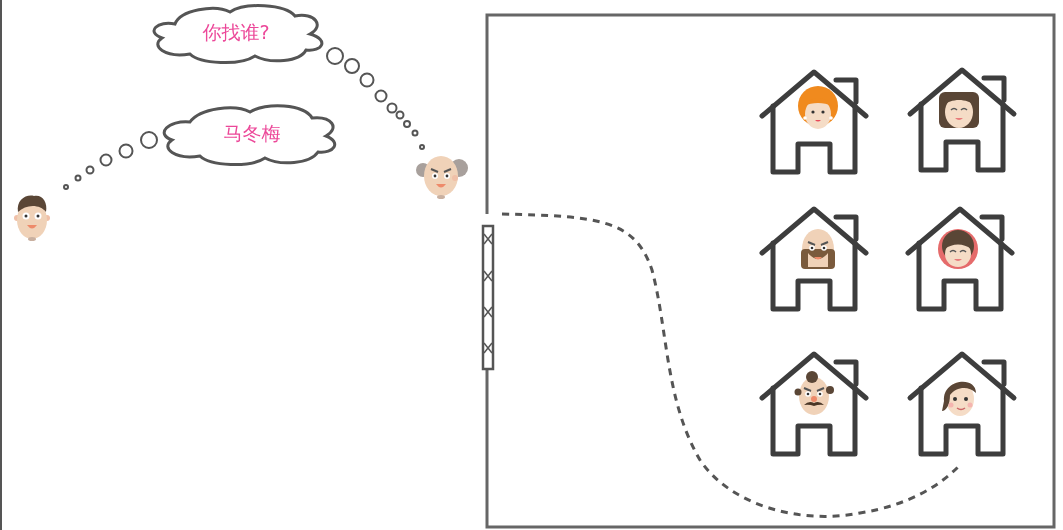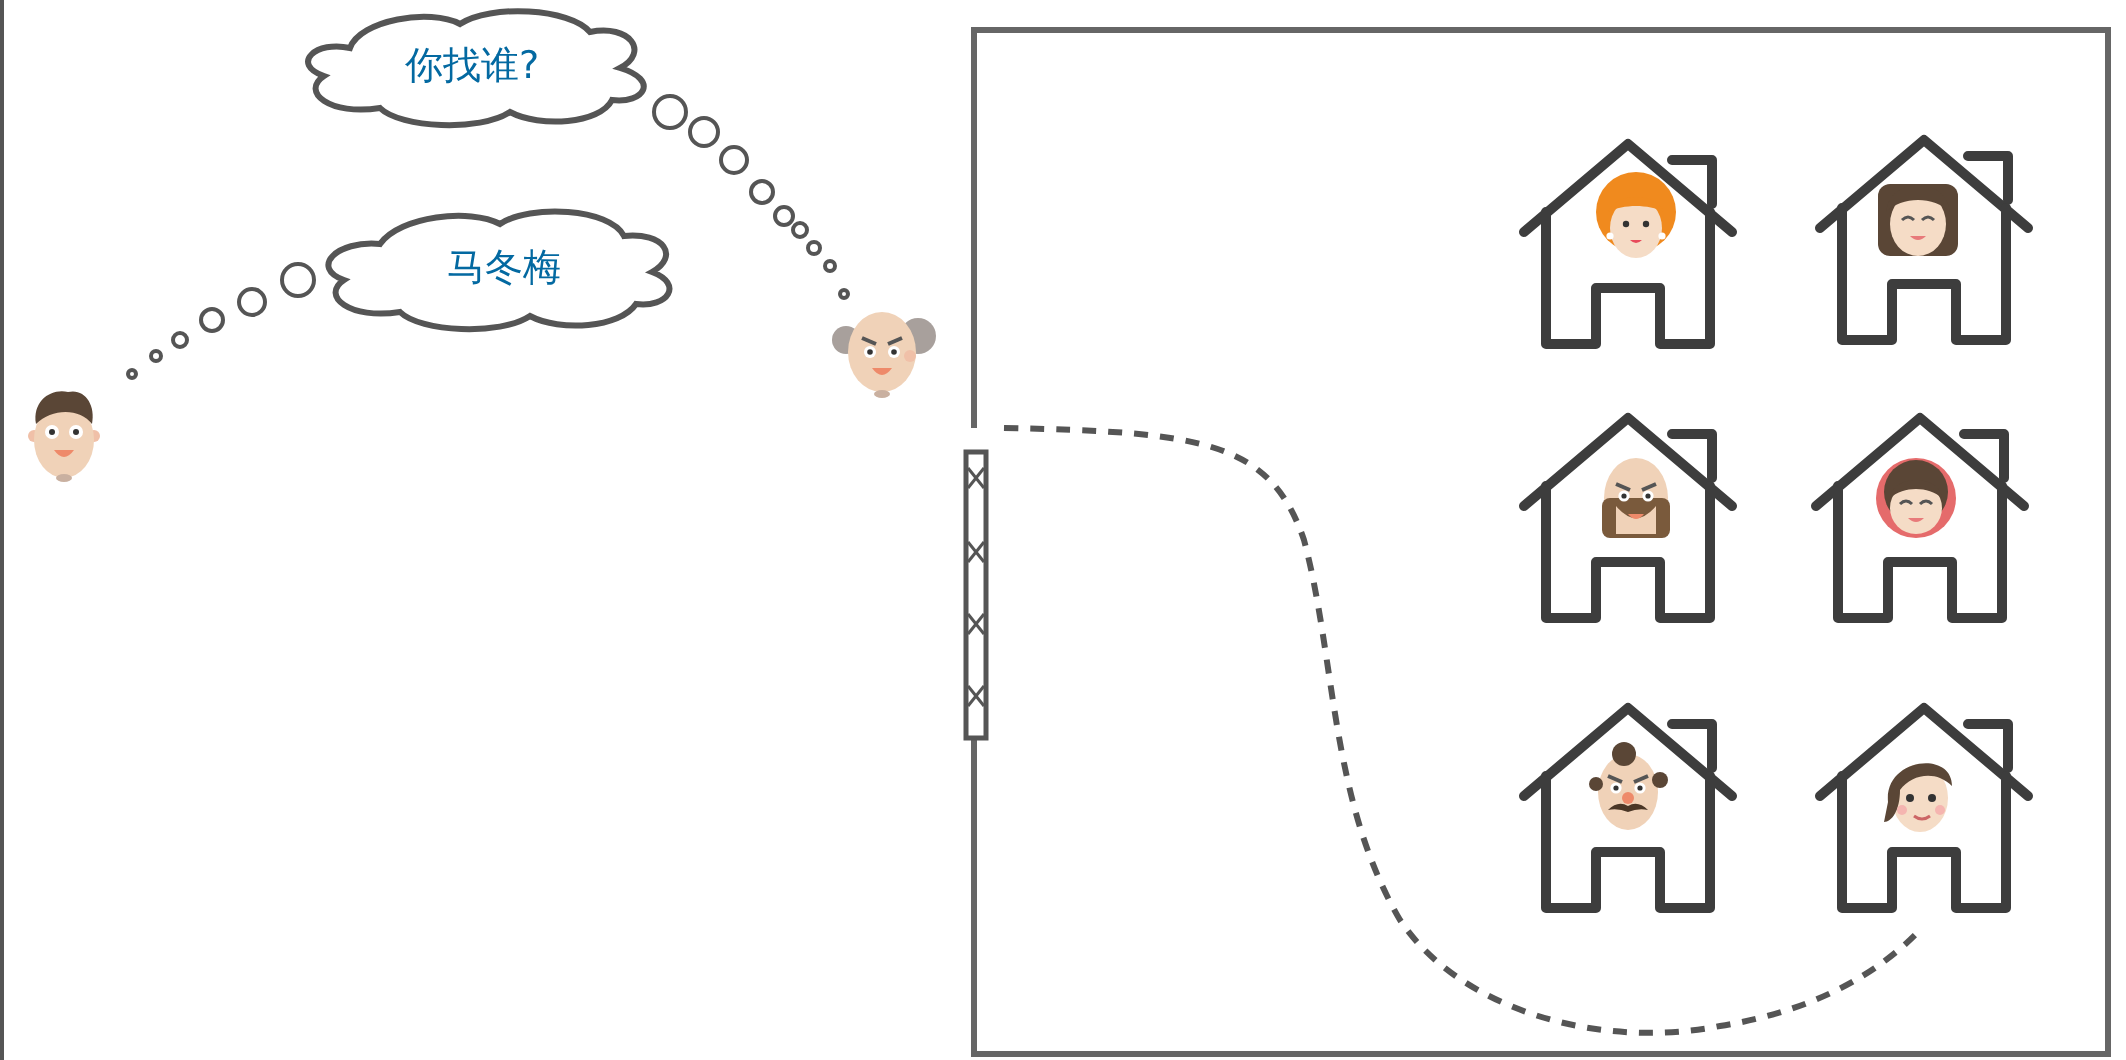--- a/index.html
+++ b/index.html
@@ -1,20 +1,20 @@
 <!DOCTYPE html>
 <html><head>
 <meta charset="utf-8">
 <style>
   html, body { margin: 0; padding: 0; background: #ffffff; }
   body { width: 1063px; height: 530px; position: relative; overflow: hidden;
          font-family: "DejaVu Sans", sans-serif; }
   .left-edge { position: absolute; left: 0; top: 0; width: 2px; height: 530px; background: #555; }
   svg.scene { position: absolute; left: 0; top: 0; }
-  .bubble-text { position: absolute; font-size: 19px; color: #0369a1; white-space: nowrap;
+  .bubble-text { position: absolute; font-size: 19px; color: #ec4899; white-space: nowrap;
                  transform: translate(-50%, -50%); }
 </style>
 </head>
 <body>
 
 <div class="left-edge"></div>
 
 <svg class="scene" width="1063" height="530" viewBox="0 0 1063 530">
   <defs>
 

